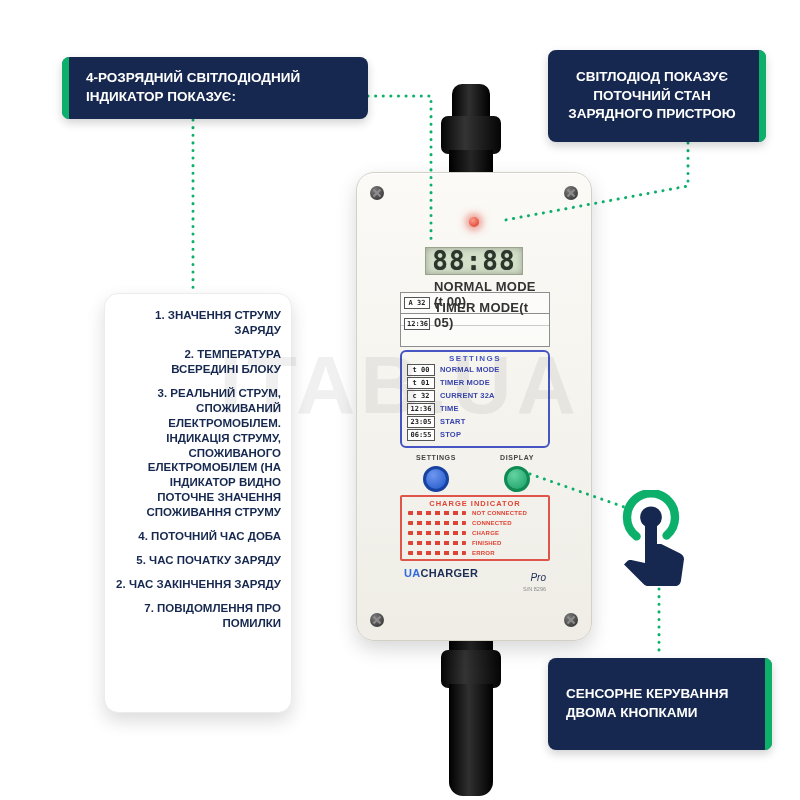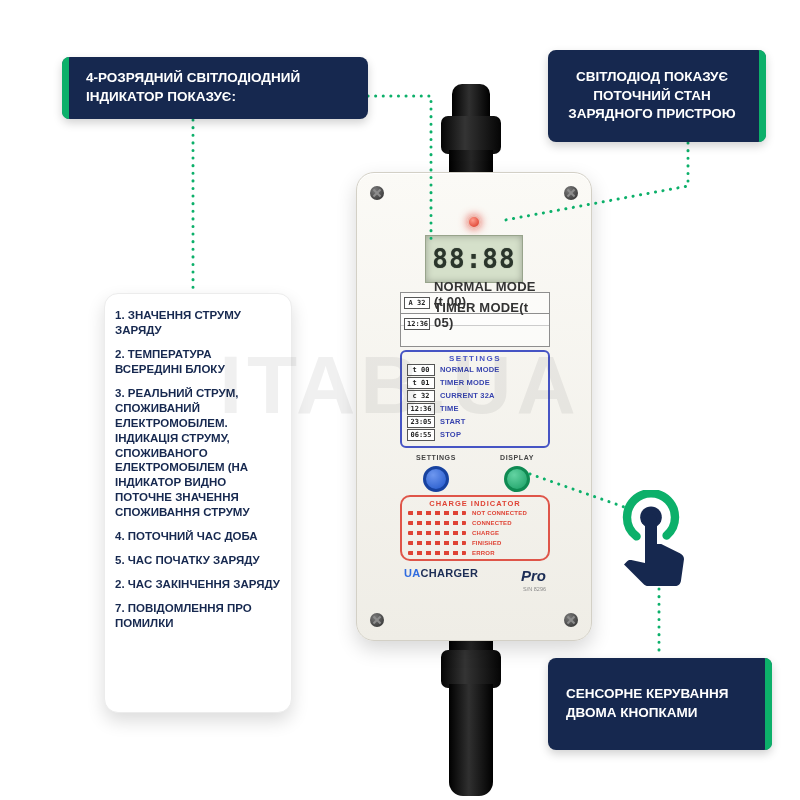--- a/index.html
+++ b/index.html
@@ -33,21 +33,21 @@
   .screw{position:absolute;width:14px;height:14px;border-radius:50%;
          background:radial-gradient(circle at 35% 30%,#7a7a7a,#2b2b2b);}
   .screw::before,.screw::after{content:"";position:absolute;left:2px;top:6px;width:10px;height:2px;background:#8d8d8d;}
   .screw::before{transform:rotate(45deg);} .screw::after{transform:rotate(-45deg);}
   .s-tl{left:13px;top:13px;} .s-tr{left:207px;top:13px;} .s-bl{left:13px;top:440px;} .s-br{left:207px;top:440px;}
 
   .led{position:absolute;left:110px;top:42px;width:10px;height:10px;border-radius:50%;
        background:radial-gradient(circle at 38% 32%,#ff9c8c,#d7301f);
        border:2px solid #efb9af;box-shadow:0 0 8px rgba(224,57,44,.8);}
 
-  .lcd{position:absolute;left:68px;top:62px;width:98px;height:48px;background:#d5e0ca;
+  .lcd{position:absolute;left:68px;top:74px;width:98px;height:28px;background:#d5e0ca;
        border:1px solid #98a48c;box-shadow:inset 0 0 7px rgba(0,0,0,.28);
        display:flex;align-items:center;justify-content:center;box-sizing:border-box;text-align:right;}
   .lcd span{font-family:"DejaVu Sans Mono",monospace;font-weight:bold;font-size:26px;
             color:#2a352b;letter-spacing:1px;text-shadow:0 0 1px rgba(0,0,0,.4);}
 
   .mrow{position:absolute;left:43px;width:150px;height:18px;border:1px solid #8e8e8e;
         display:flex;align-items:flex-end;gap:4px;padding:16px 3px;box-sizing:border-box;
         background:rgba(255,255,255,.55);}
   .mrow1{top:119px;} .mrow2{top:140px;}
   .vbox{border:1px solid #555;background:#fff;font-family:"DejaVu Sans Mono",monospace;
@@ -62,51 +62,51 @@
   .slabel{font-size:7.5px;font-weight:bold;color:#3743ae;letter-spacing:.2px;}
 
   .btn-label{position:absolute;top:281px;width:72px;text-align:center;font-size:7px;
              font-weight:bold;color:#444;letter-spacing:.6px;}
   .bl-settings{left:43px;} .bl-display{left:124px;}
   .btn{position:absolute;top:293px;width:26px;height:26px;border-radius:50%;box-sizing:border-box;}
   .btn-settings{left:66px;background:radial-gradient(circle at 36% 30%,#6e97ef,#1f55c8);border:3px solid #17429f;}
   .btn-display{left:147px;background:radial-gradient(circle at 36% 30%,#63d3a2,#179e63);border:3px solid #0f8a52;}
 
   .cbox{position:absolute;left:43px;top:322px;width:150px;height:66px;border:2px solid #df5549;
-        border-radius:10px;box-sizing:border-box;}
+        border-radius:2px;box-sizing:border-box;}
   .ctitle{text-align:center;font-size:7.5px;font-weight:bold;color:#df4335;letter-spacing:1px;margin-top:2px;}
   .crow{display:flex;align-items:center;padding:0 6px;height:10px;gap:6px;}
   .cpattern{width:58px;height:4px;border-radius:1px;
             background:repeating-linear-gradient(90deg,#df4335 0 5px,transparent 5px 9px);}
   .clabel{font-size:6px;font-weight:bold;color:#df4335;letter-spacing:.2px;}
 
   .brand{position:absolute;left:43px;top:394px;width:150px;display:flex;justify-content:space-between;
          align-items:flex-start;padding:0 4px;box-sizing:border-box;}
   .brand-name{font-size:11px;font-weight:bold;letter-spacing:.3px;color:#1c2d55;}
   .brand-name .ua{color:#2f6bdf;}
   .brand-right{text-align:right;}
-  .pro{font-size:15px;font-weight:bold;font-style:italic;color:#1c2d55;}
+  .pro{font-size:10px;font-weight:normal;font-style:italic;color:#1c2d55;}
   .serial{font-size:5.5px;color:#8a8a8a;margin-top:1px;}
 
   
   .co{position:absolute;background:#16284f;color:#fff;border-radius:8px;font-weight:bold;
       box-sizing:border-box;display:flex;align-items:center;z-index:6;font-size:13.5px;
       line-height:1.4;box-shadow:0 4px 10px rgba(0,0,0,.18);}
   .accent{position:absolute;top:0;bottom:0;width:7px;background:#0cb06a;}
   .accent-left{left:0;border-radius:10px 0 0 10px;}
   .accent-right{right:0;border-radius:0 10px 10px 0;}
   .co-topleft{left:62px;top:57px;width:306px;height:62px;padding:6px 12px 6px 24px;}
   .co-topright{left:548px;top:50px;width:218px;height:92px;padding:8px 24px 8px 14px;
                text-align:center;justify-content:center;}
   .co-bottomright{left:548px;top:658px;width:224px;height:92px;padding:8px 26px 8px 18px;}
 
   .list-box{position:absolute;left:104px;top:293px;width:188px;height:420px;background:#fff;
             border:1px solid #ececec;border-radius:14px;box-shadow:0 8px 18px rgba(0,0,0,.14);
             padding:14px 10px;box-sizing:border-box;color:#16284f;font-weight:bold;
-            font-size:11.5px;line-height:1.3;text-align:left;z-index:3;}
+            font-size:11.5px;line-height:1.3;text-align:right;z-index:3;}
   .li{margin-bottom:9px;}
 
   .connectors{position:absolute;left:0;top:0;z-index:5;pointer-events:none;}
   .touch-icon{position:absolute;left:605px;top:490px;z-index:6;}
 </style>
 </head>
 <body>
 
 <div class="stage">
 

